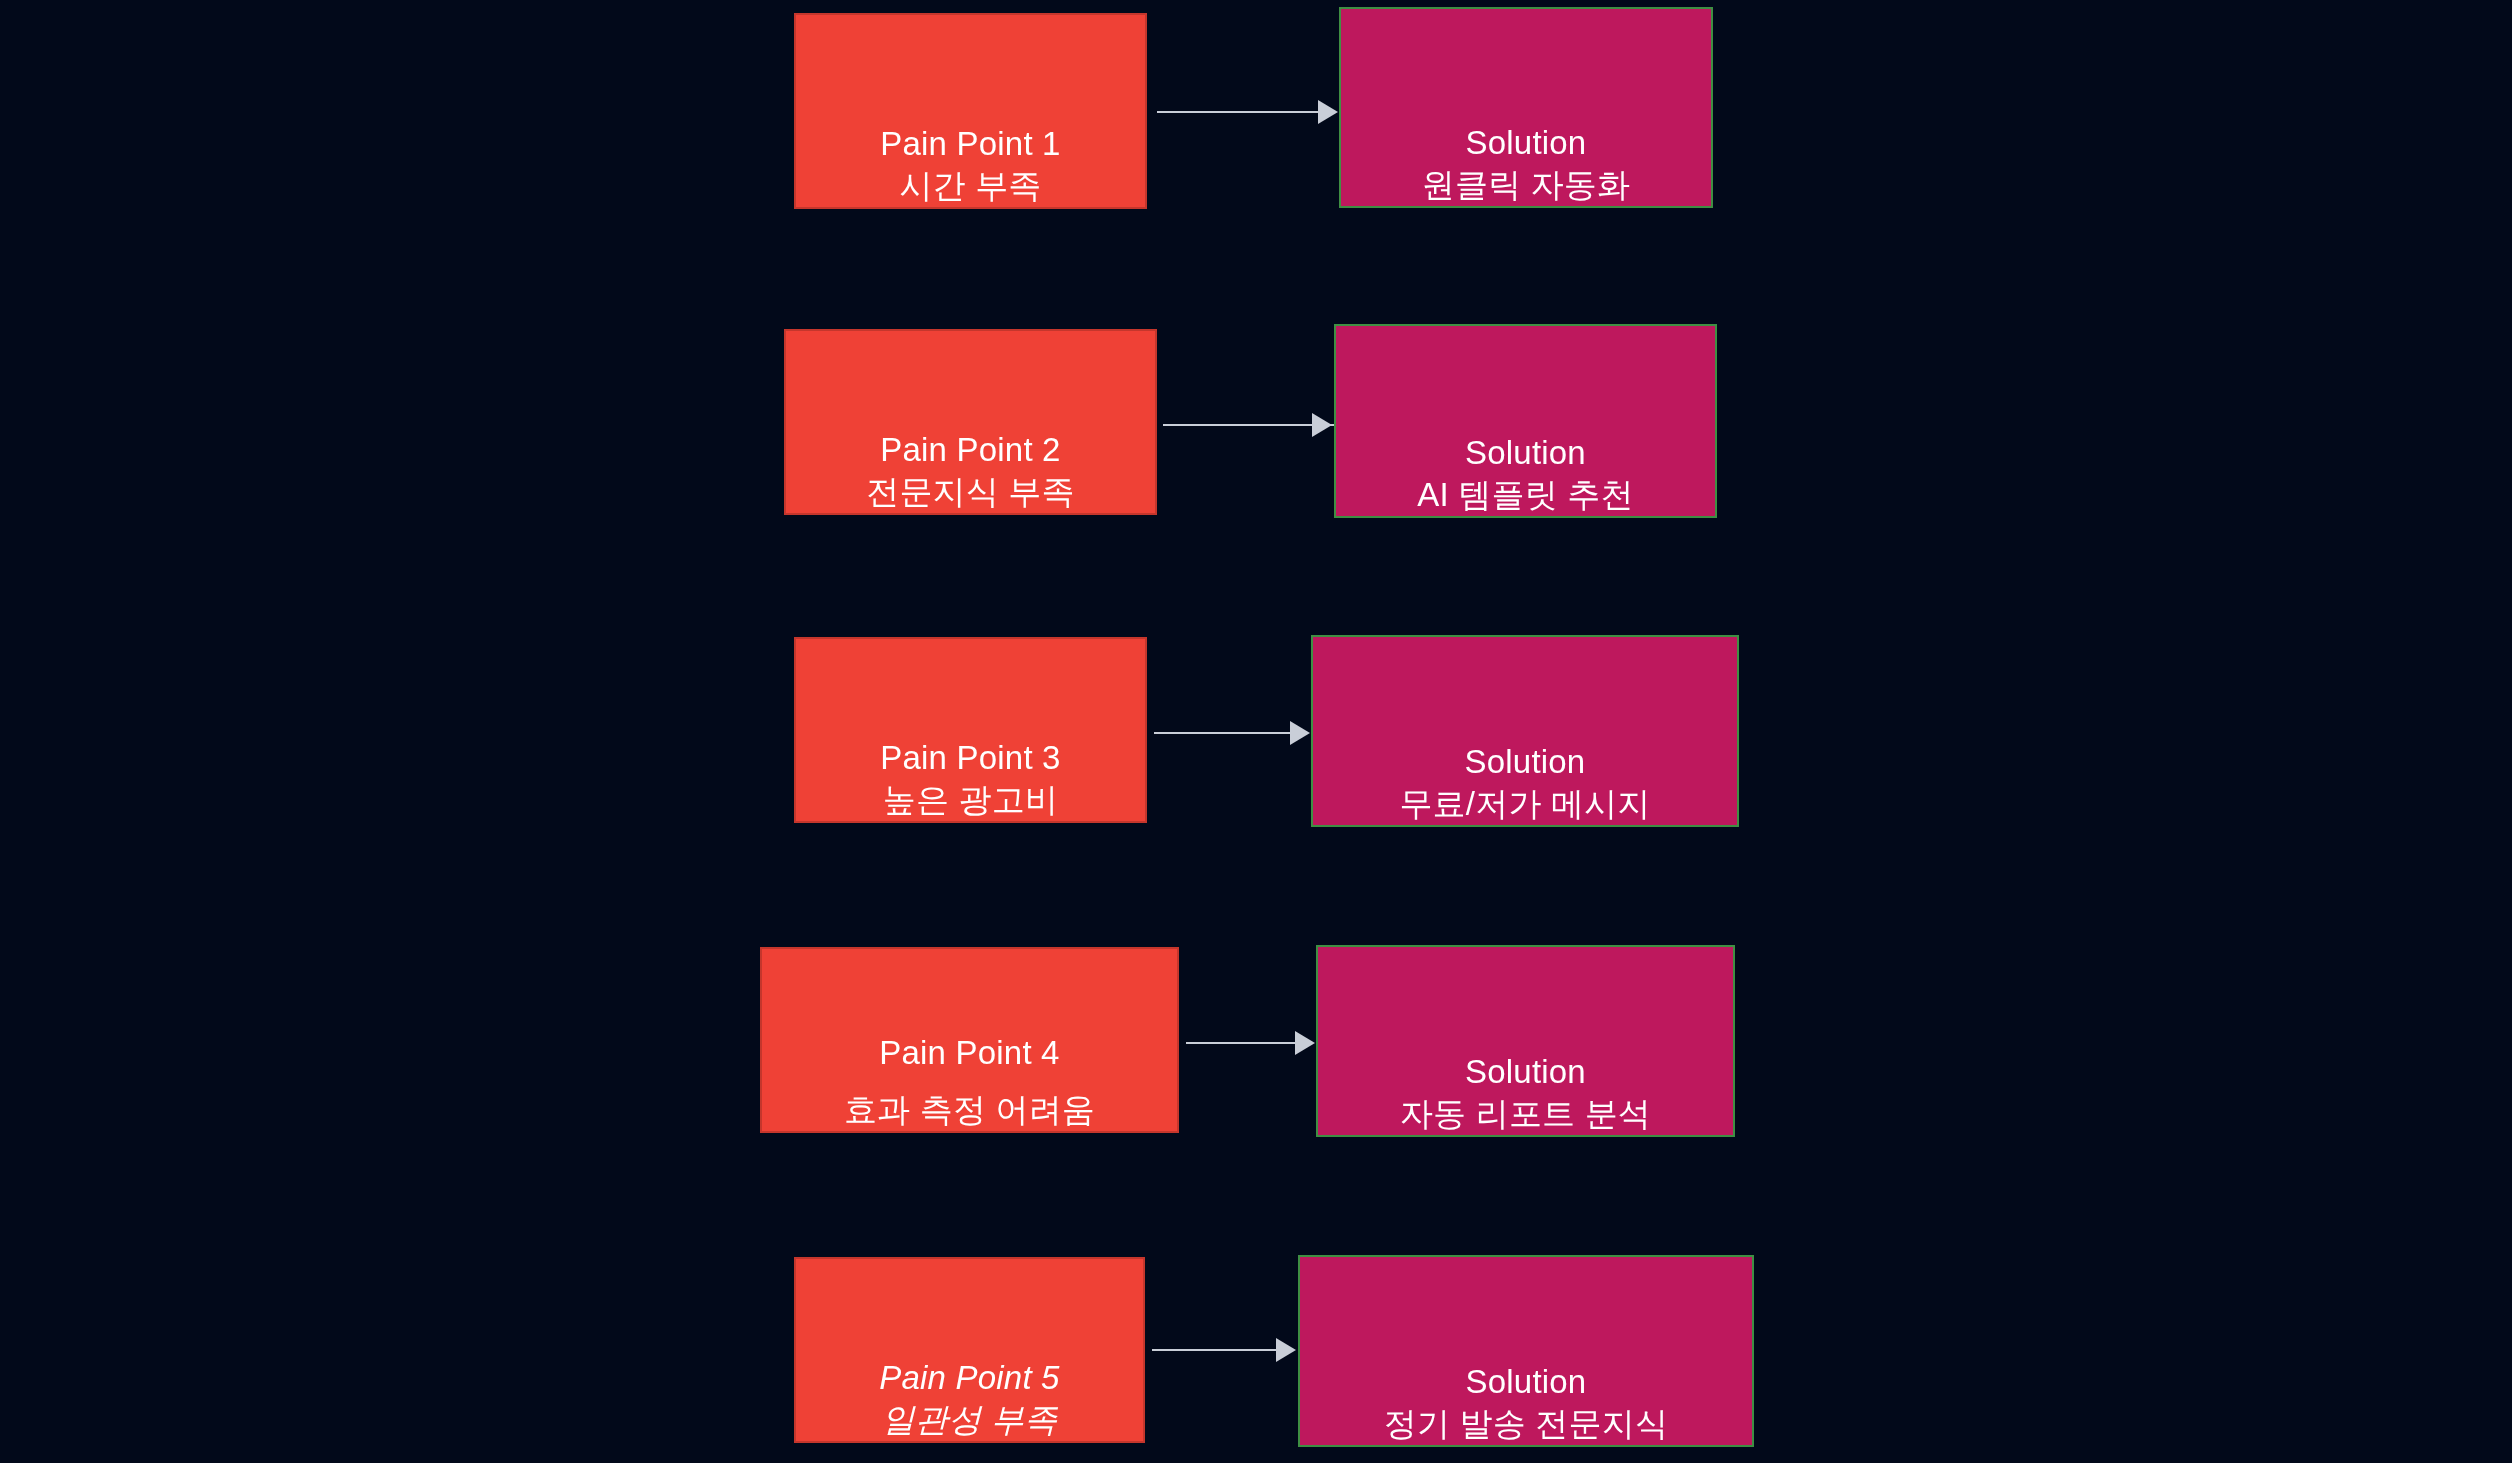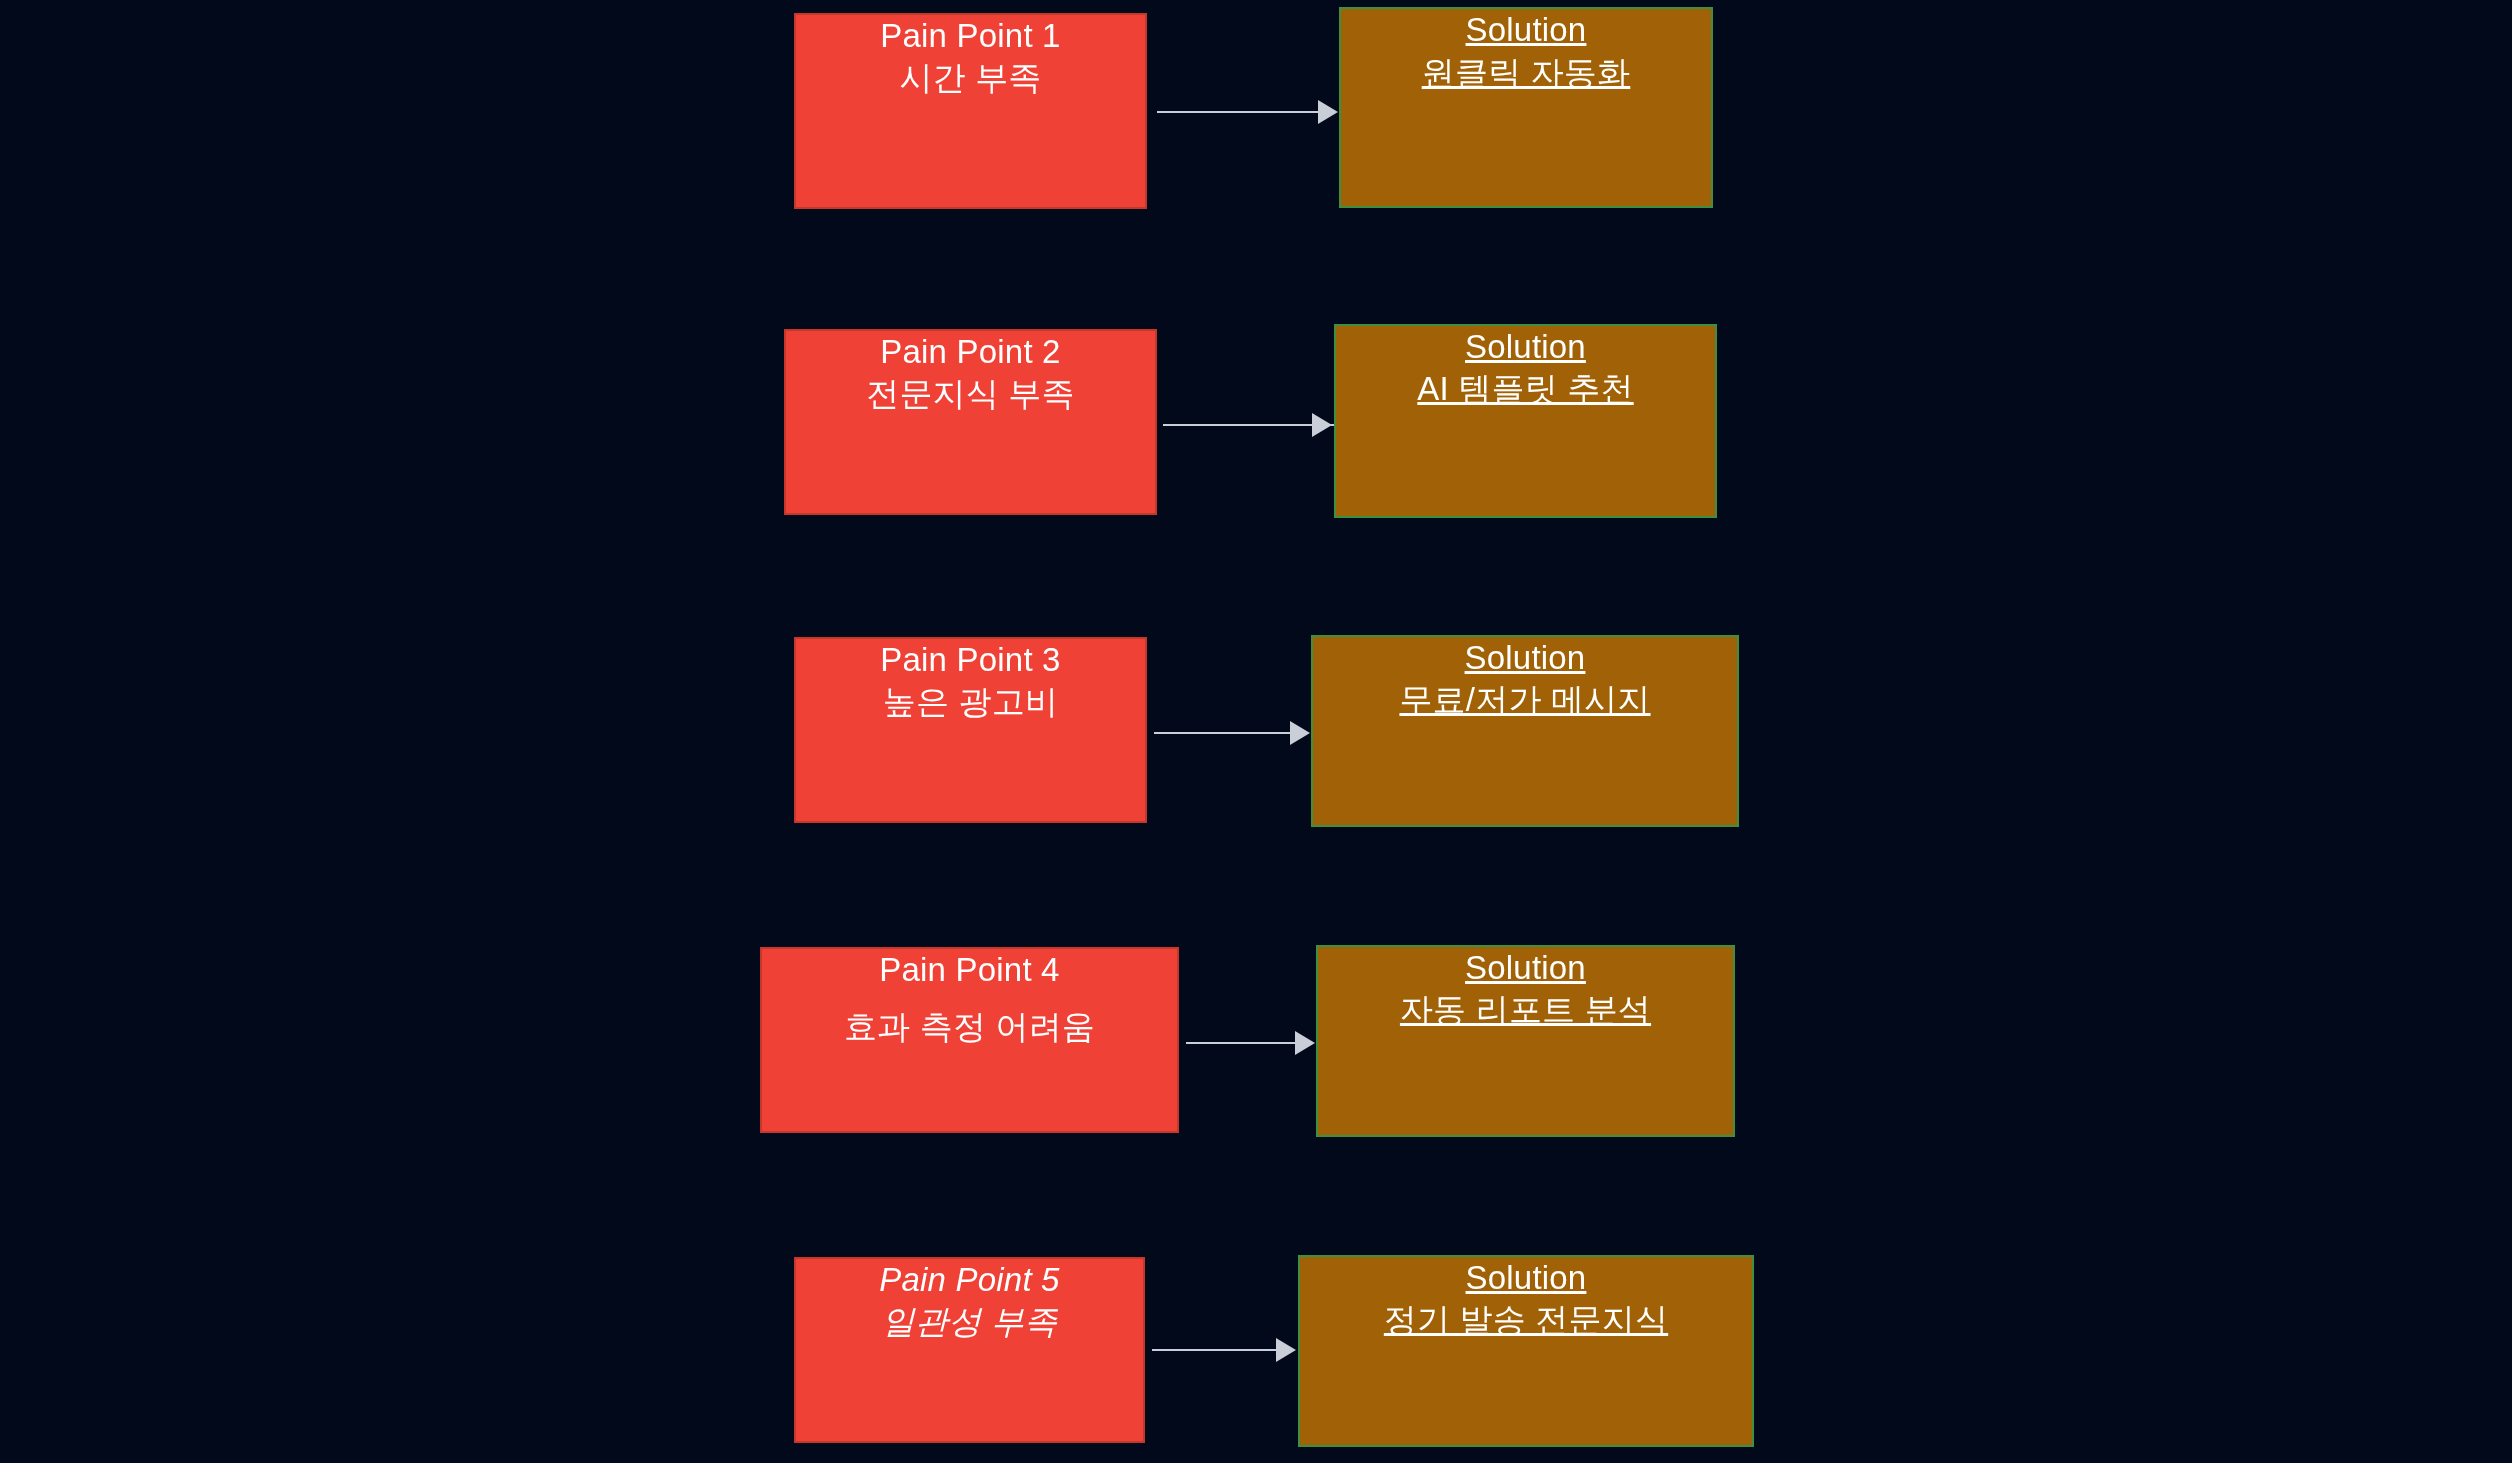--- a/index.html
+++ b/index.html
@@ -16,40 +16,39 @@
     height: 1464px;
     background: #02091a;
     overflow: hidden;
   }
   .node {
     position: absolute;
     box-sizing: border-box;
     display: flex;
     flex-direction: column;
     align-items: center;
-    justify-content: flex-start;
+    justify-content: flex-end;
     text-align: center;
     color: #ffffff;
     font-size: 33px;
     line-height: 1.28;
     letter-spacing: 0.2px;
   }
   .node .line1,
   .node .line2 {
     display: block;
     white-space: nowrap;
   }
   .node.pain {
     background: #ef4136;
     border: 2.8px solid #c5362c;
   }
   .node.solution {
-    background: #a16207;
+    background: #be185d;
     border: 2.8px solid #3f8f43;
-    text-decoration: underline;
   }
   .edge {
     position: absolute;
     height: 0;
     border-top: 2.8px solid #c9ced8;
   }
   .arrowhead {
     position: absolute;
     width: 0;
     height: 0;

